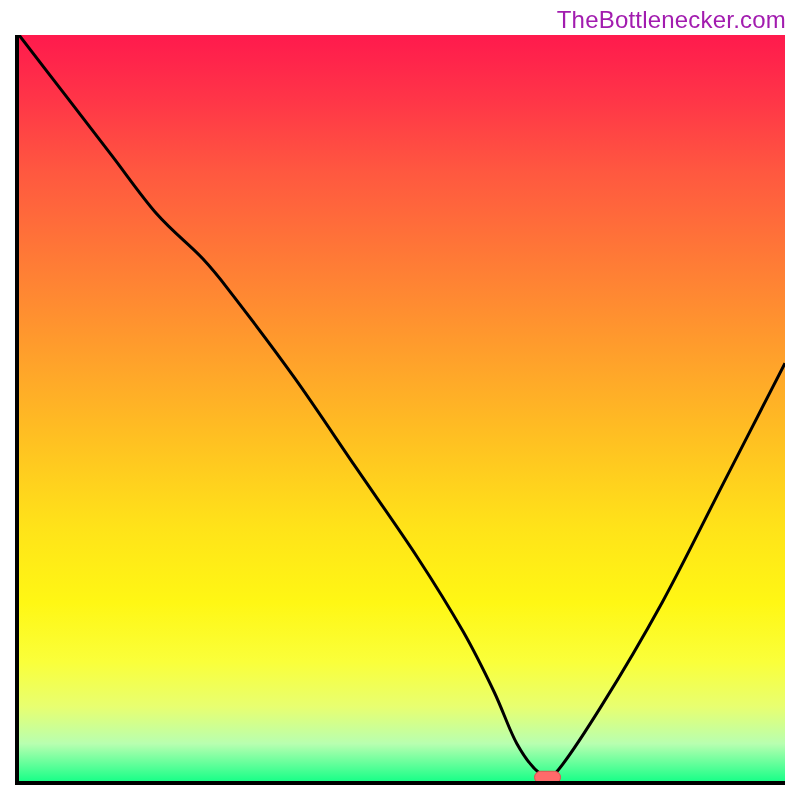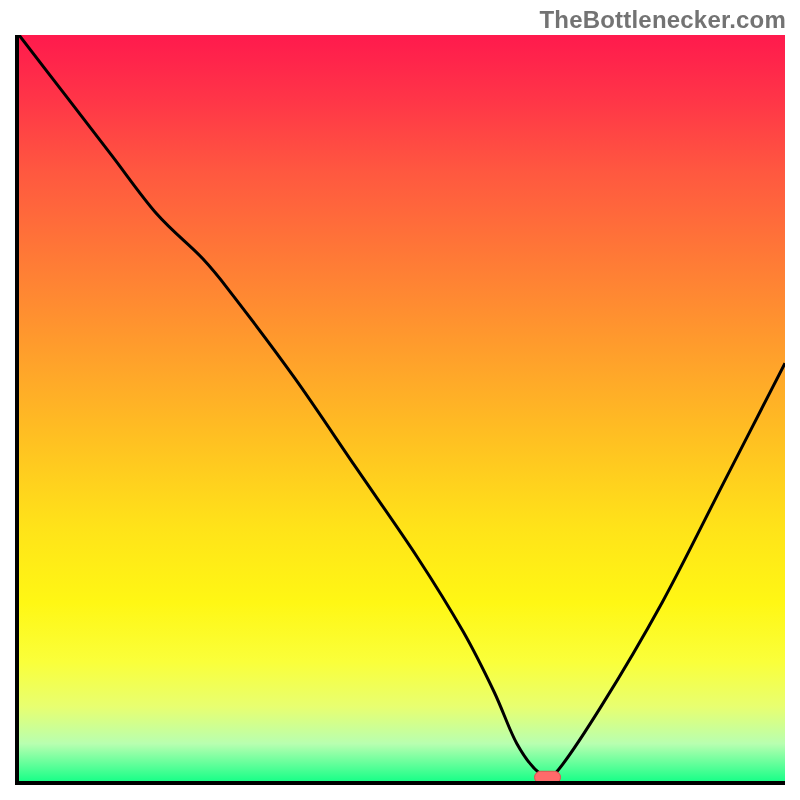--- a/index.html
+++ b/index.html
@@ -49,22 +49,22 @@
     position: absolute;
     inset: 0;
     width: 100%;
     height: 100%;
   }
   .attribution {
     position: absolute;
     top: 6px;
     right: 14px;
     font-size: 24px;
-    font-weight: 700;
-    color: #737373;
+    font-weight: 400;
+    color: #a21caf;
     letter-spacing: 0.2px;
     margin-left: 33px;
   }
 </style>
 </head>
 <body>
 
 <div class="chart-container">
 
   <div class="attribution">TheBottlenecker.com</div>

